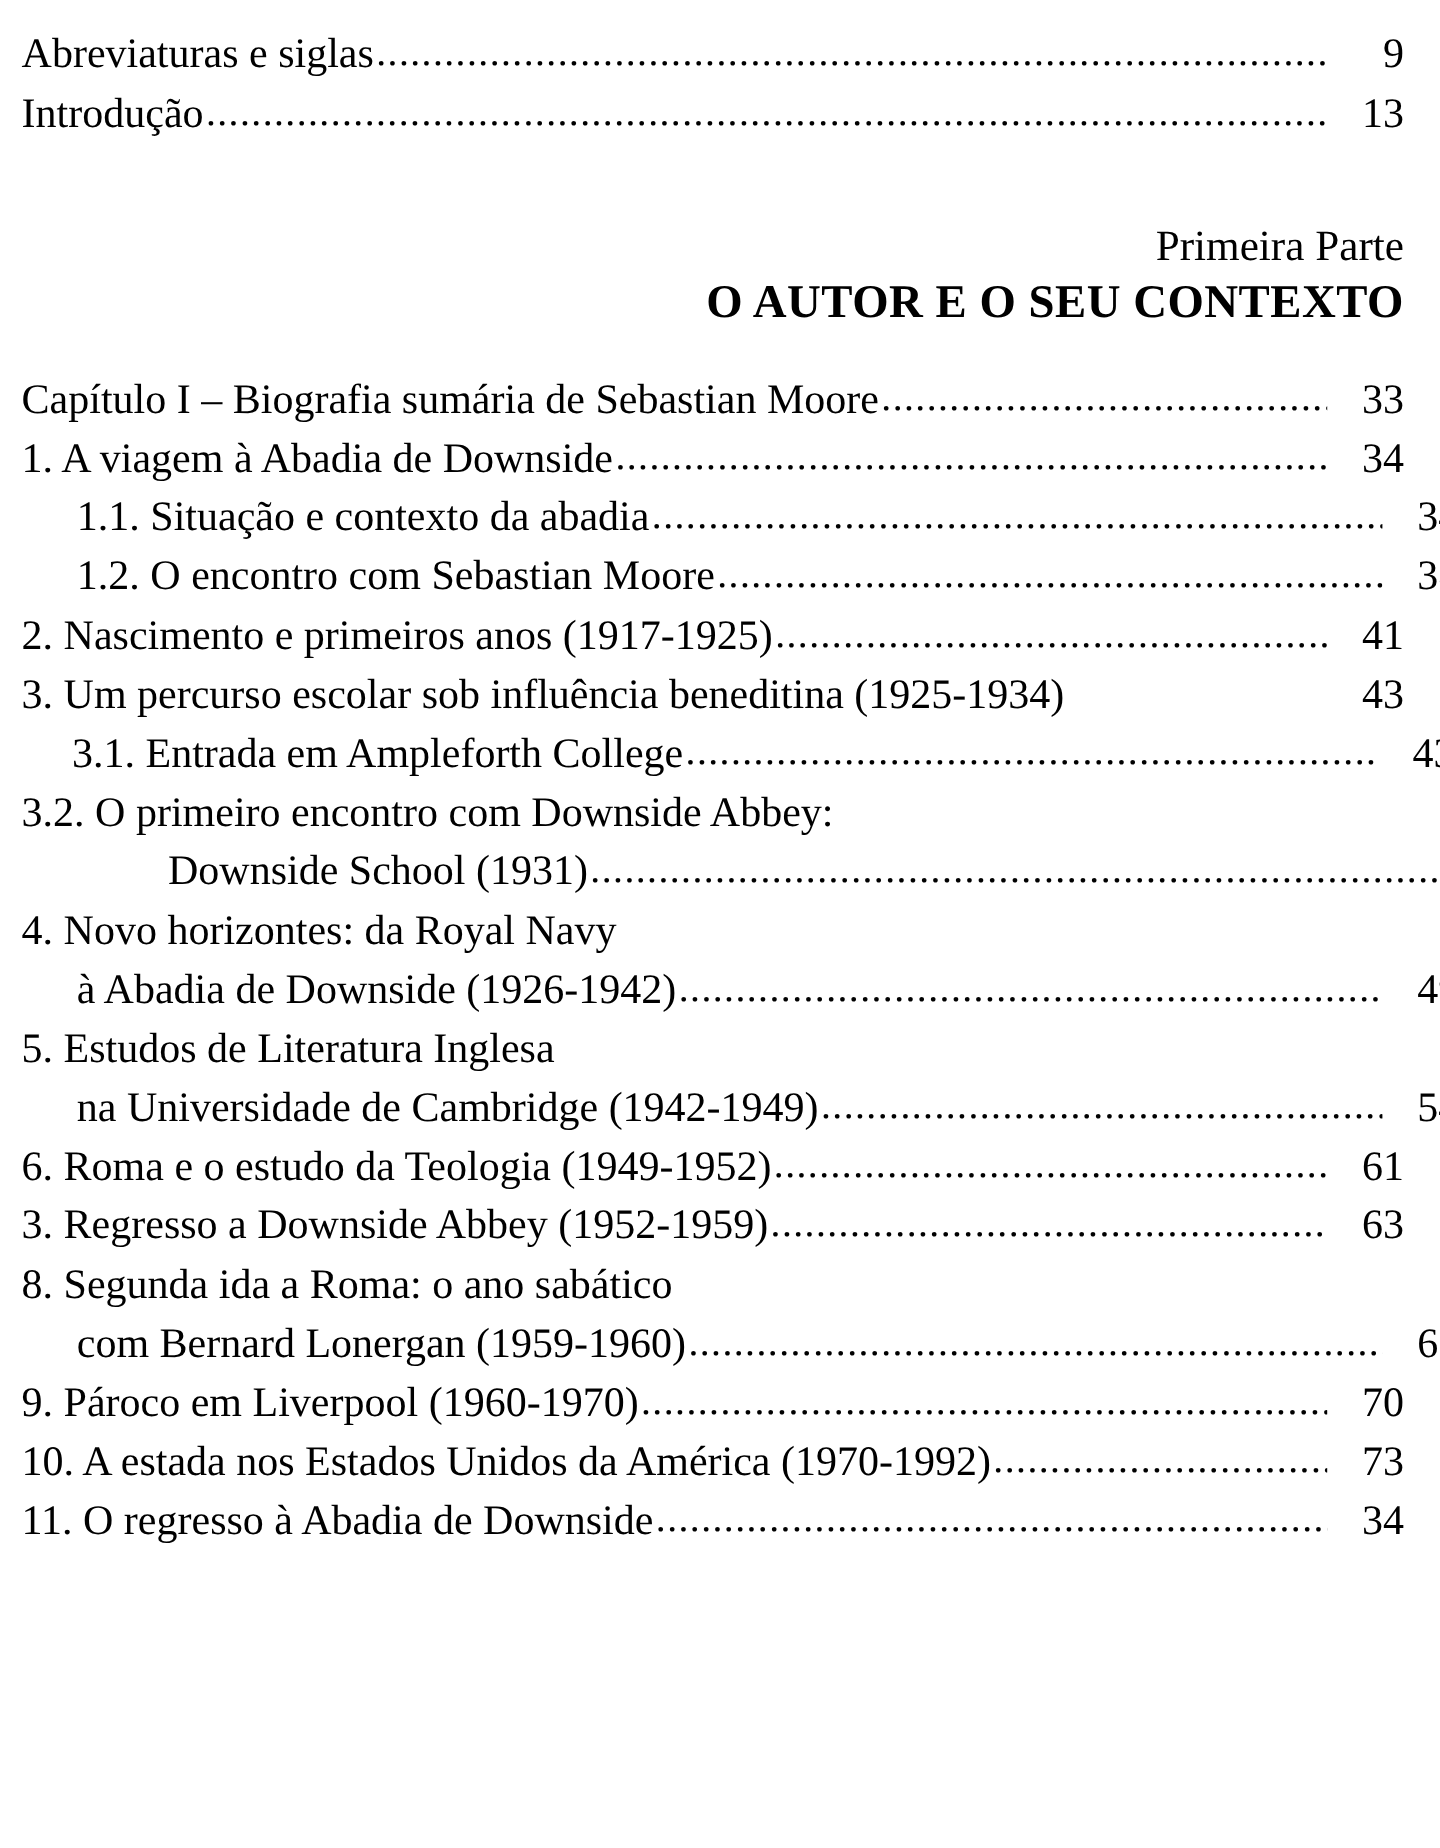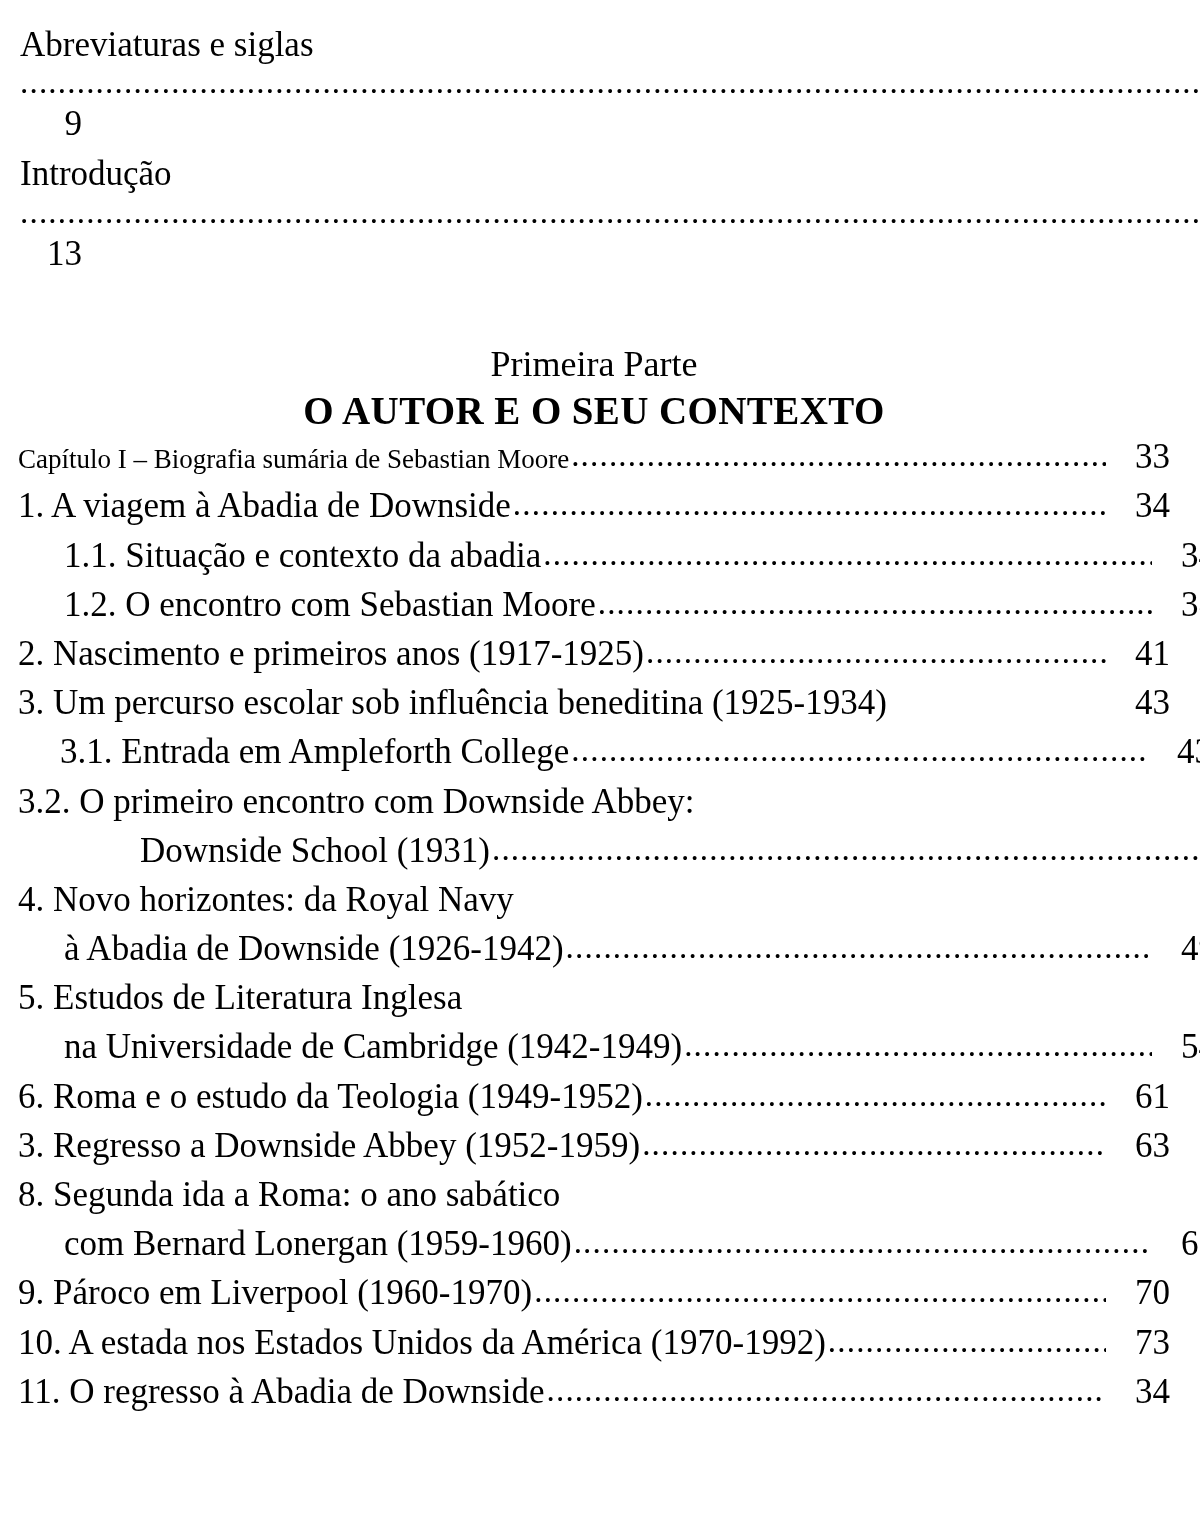--- a/index.html
+++ b/index.html
@@ -64,38 +64,39 @@
 
   
   .cont {
     padding-left: 46px;
   }
   .cont-deep {
     padding-left: 122px;
   }
 
   
-  .top-block .entry { margin-bottom: 4px; flex-direction: column; }
+  .top-block .entry { margin-bottom: 4px; }
 
   .part-head {
-    text-align: center;
+    text-align: right;
     margin-top: 66px;
+    margin-bottom: 34px;
   }
   .part-head .part-line1 {
     font-size: 36px;
     line-height: 1.22;
   }
   .part-head .part-line2 {
     font-size: 39px;
     line-height: 1.22;
     letter-spacing: 0.4px;
     font-weight: bold;
   }
 
-  .chapter-line .label { font-size: 27px; }
+  .chapter-line .label { font-size: 35px; }
 
   .entries .entry { margin-bottom: 3px; }
 </style>
 </head>
 <body>
 
 <div class="page">
 
   <div class="top-block">
     <div class="entry lvl0">

